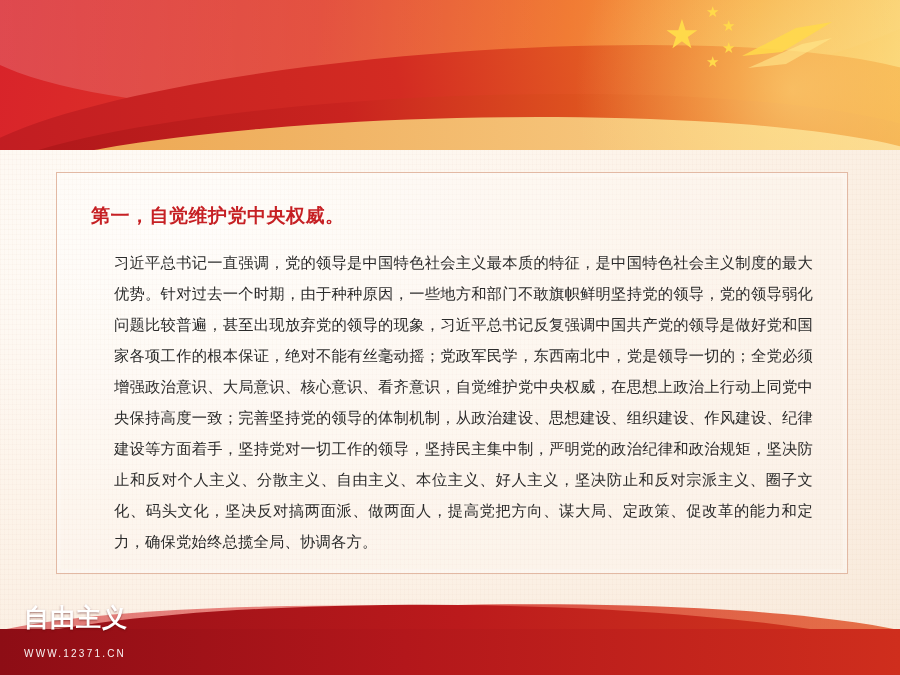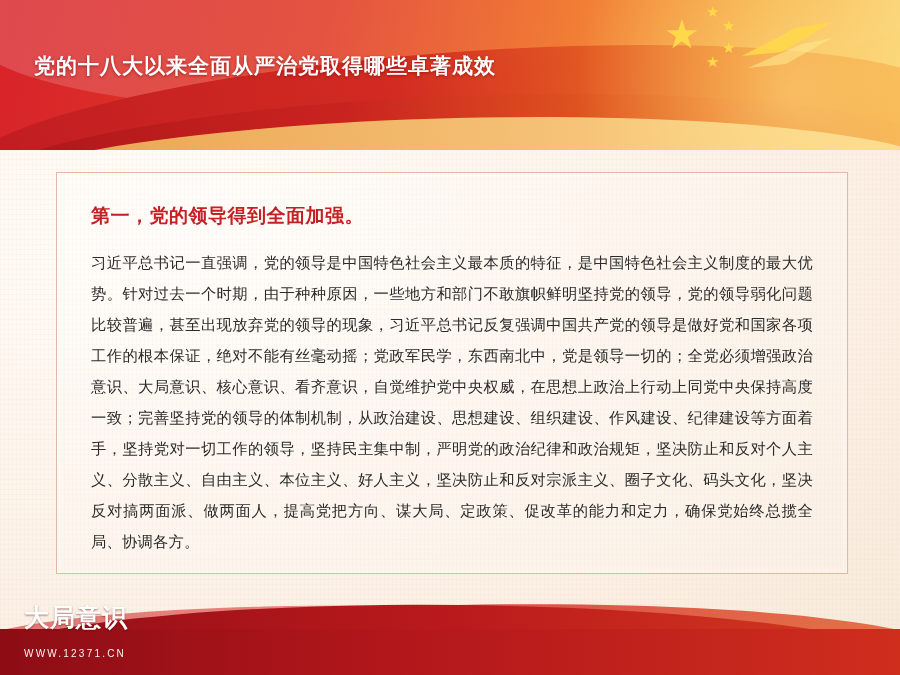--- a/index.html
+++ b/index.html
@@ -130,20 +130,21 @@
     margin: 0 0 18px 0;
     letter-spacing: .5px;
   }
   .body-text {
     font-size: 15.3px;
     line-height: 31px;
     color: #2b2b2b;
     text-align: justify;
     text-justify: inter-character;
     letter-spacing: .2px;
+    margin-left: 23px;
   }
 
   
   .footer {
     position: absolute;
     left: 0; bottom: 0;
     width: 900px; height: 110px;
     overflow: hidden;
   }
   .f-wave {
@@ -212,34 +213,33 @@
       <span class="star s1">★</span>
       <span class="star s2">★</span>
       <span class="star s3">★</span>
       <span class="star s4">★</span>
       <svg class="sparkle" viewBox="0 0 90 56">
         <path d="M0 34 L54 6 L90 0 L40 30 Z" fill="#ffd94a" opacity=".85"></path>
         <path d="M6 46 L60 22 L90 16 L44 42 Z" fill="#ffe88c" opacity=".6"></path>
       </svg>
     </div>
 
-    <div class="banner-title">党的十八大以来全面从严治党取得哪些卓著成效</div>
   </div>
 
   <div class="card">
     <div class="card-inner">
-      <h2 class="heading">第一，党的领导得到全面加强。</h2>
+      <h2 class="heading">第一，自觉维护党中央权威。</h2>
       <p class="body-text">习近平总书记一直强调，党的领导是中国特色社会主义最本质的特征，是中国特色社会主义制度的最大优势。针对过去一个时期，由于种种原因，一些地方和部门不敢旗帜鲜明坚持党的领导，党的领导弱化问题比较普遍，甚至出现放弃党的领导的现象，习近平总书记反复强调中国共产党的领导是做好党和国家各项工作的根本保证，绝对不能有丝毫动摇；党政军民学，东西南北中，党是领导一切的；全党必须增强政治意识、大局意识、核心意识、看齐意识，自觉维护党中央权威，在思想上政治上行动上同党中央保持高度一致；完善坚持党的领导的体制机制，从政治建设、思想建设、组织建设、作风建设、纪律建设等方面着手，坚持党对一切工作的领导，坚持民主集中制，严明党的政治纪律和政治规矩，坚决防止和反对个人主义、分散主义、自由主义、本位主义、好人主义，坚决防止和反对宗派主义、圈子文化、码头文化，坚决反对搞两面派、做两面人，提高党把方向、谋大局、定政策、促改革的能力和定力，确保党始终总揽全局、协调各方。</p>
     </div>
   </div>
 
   <div class="footer">
     <div class="f-wave fw1"></div>
     <div class="f-wave fw2"></div>
     <div class="f-wave fw3"></div>
     <div class="footer-solid"></div>
     <div class="logo">
-      <div class="logo-main">大局意识</div>
+      <div class="logo-main">自由主义</div>
       <div class="logo-sub">WWW.12371.CN</div>
     </div>
   </div>
 
 </div>
 
 </body></html>

